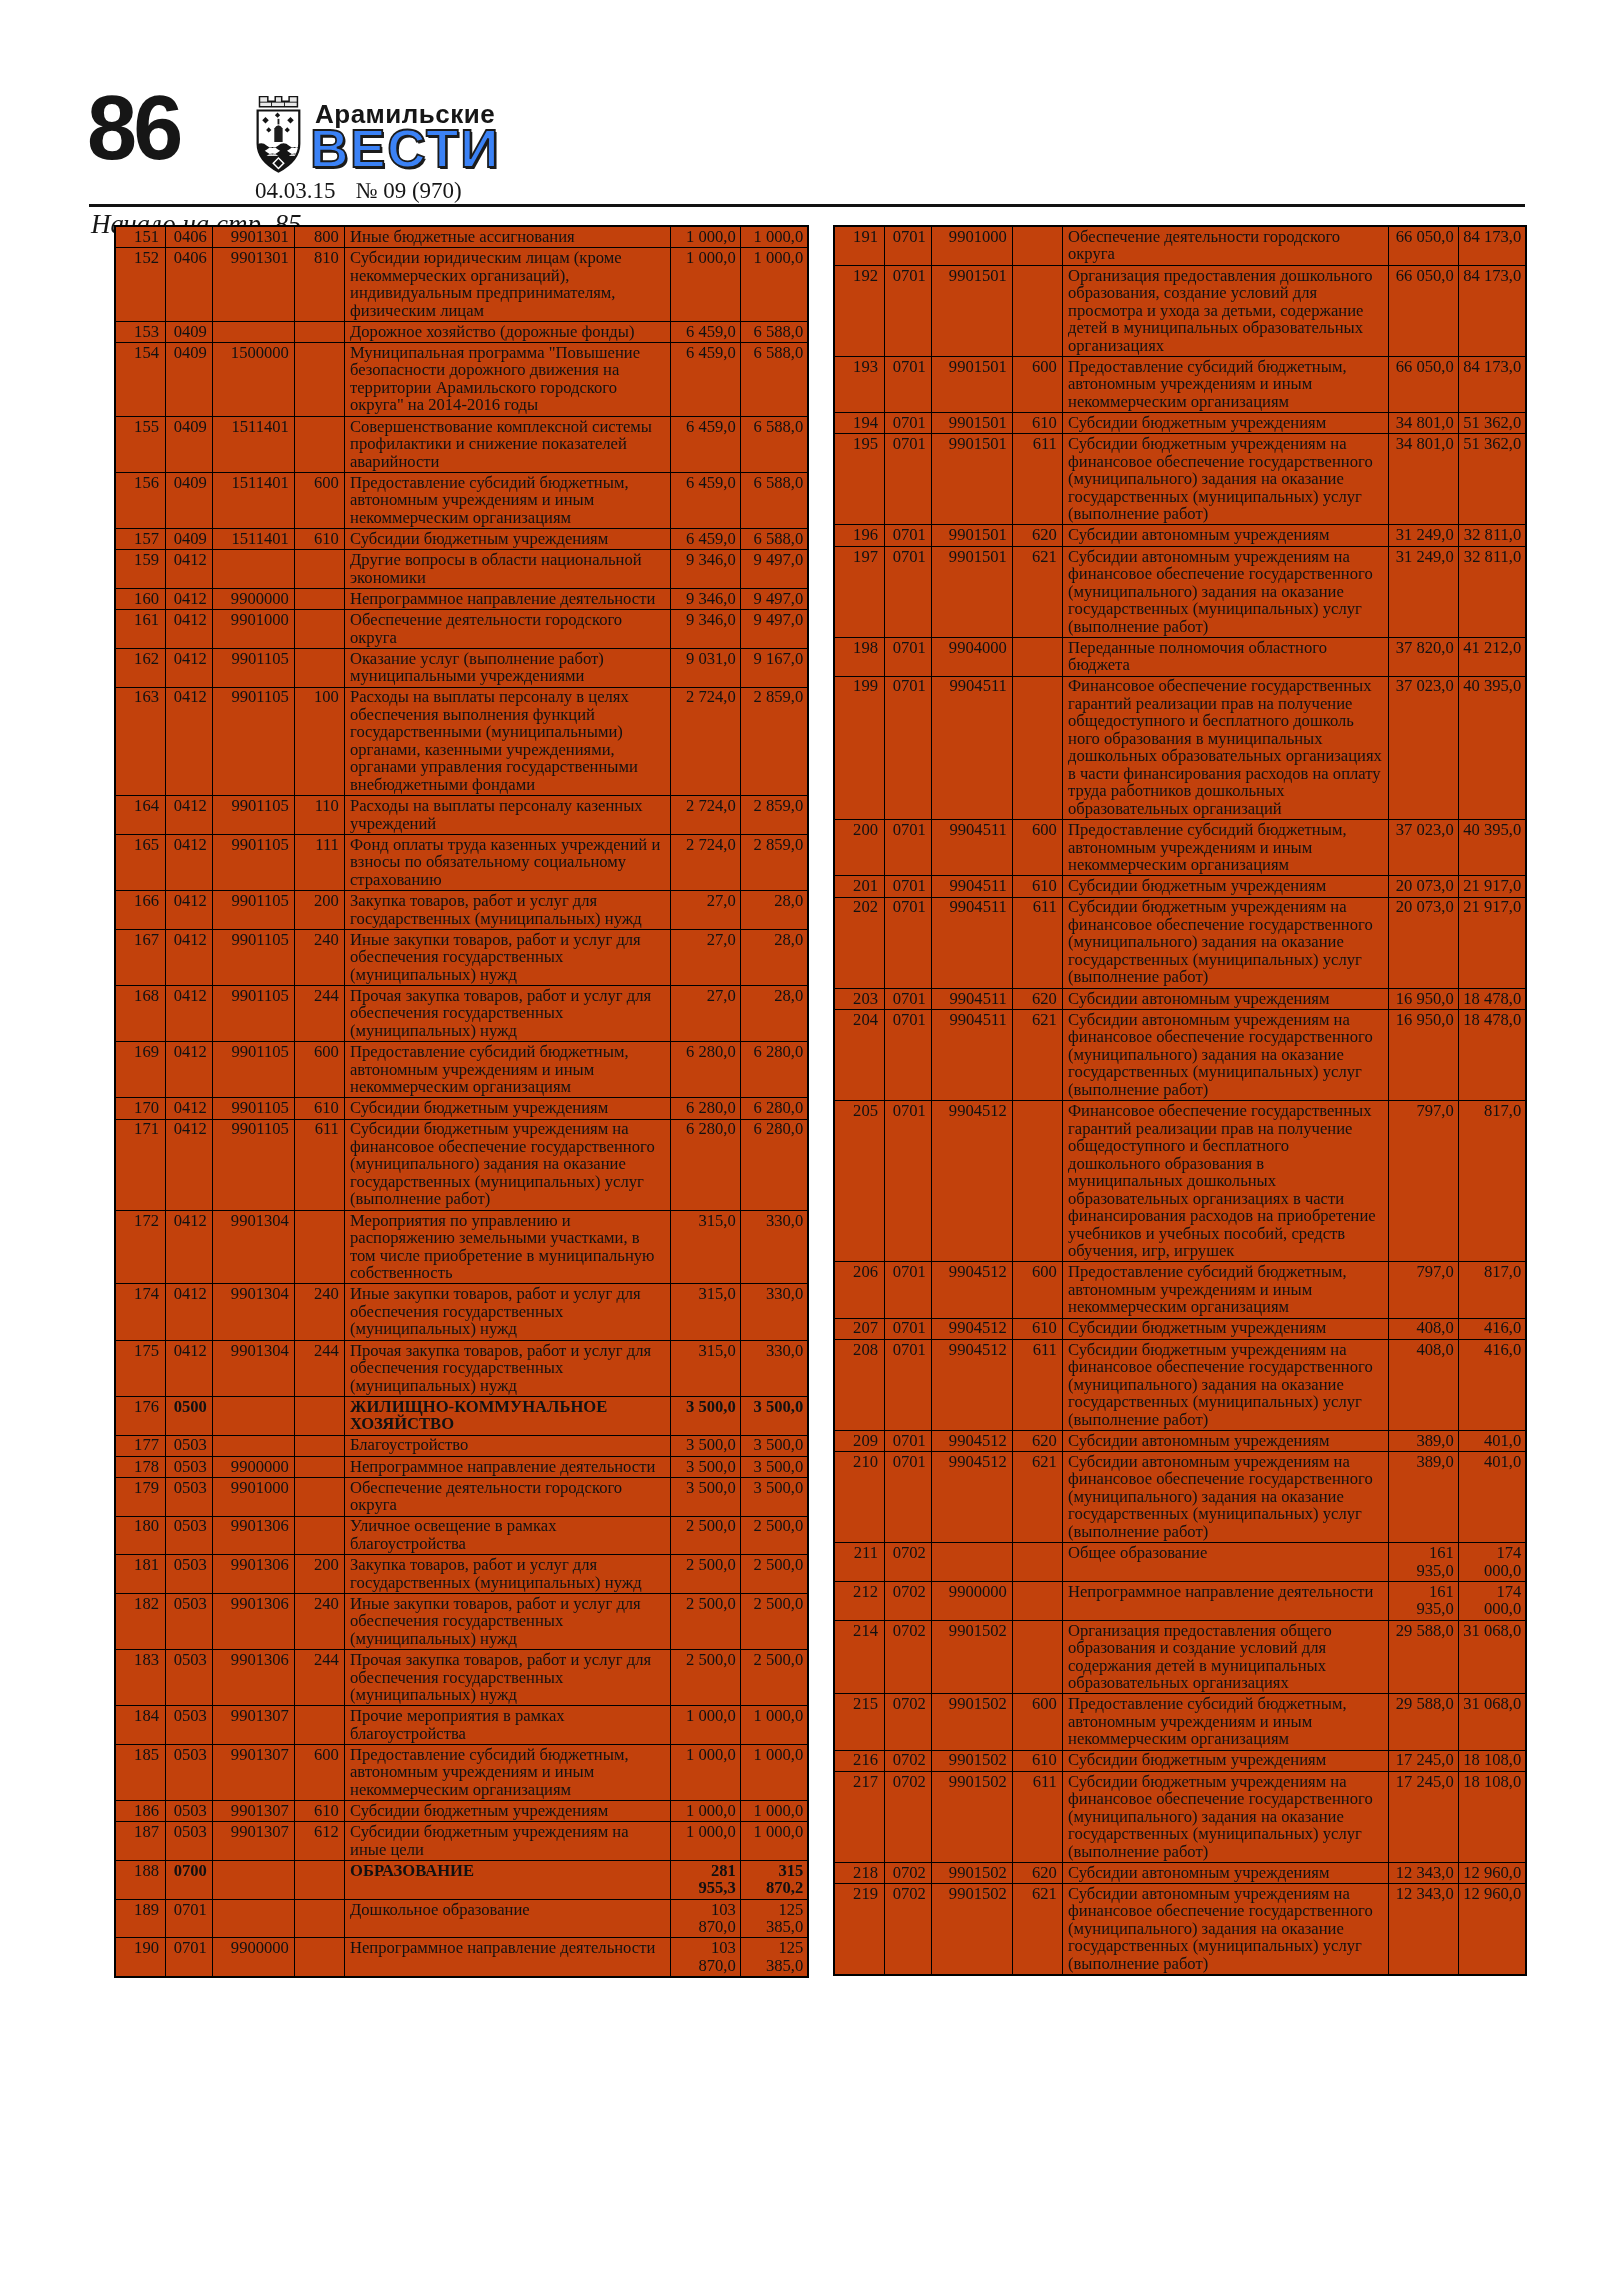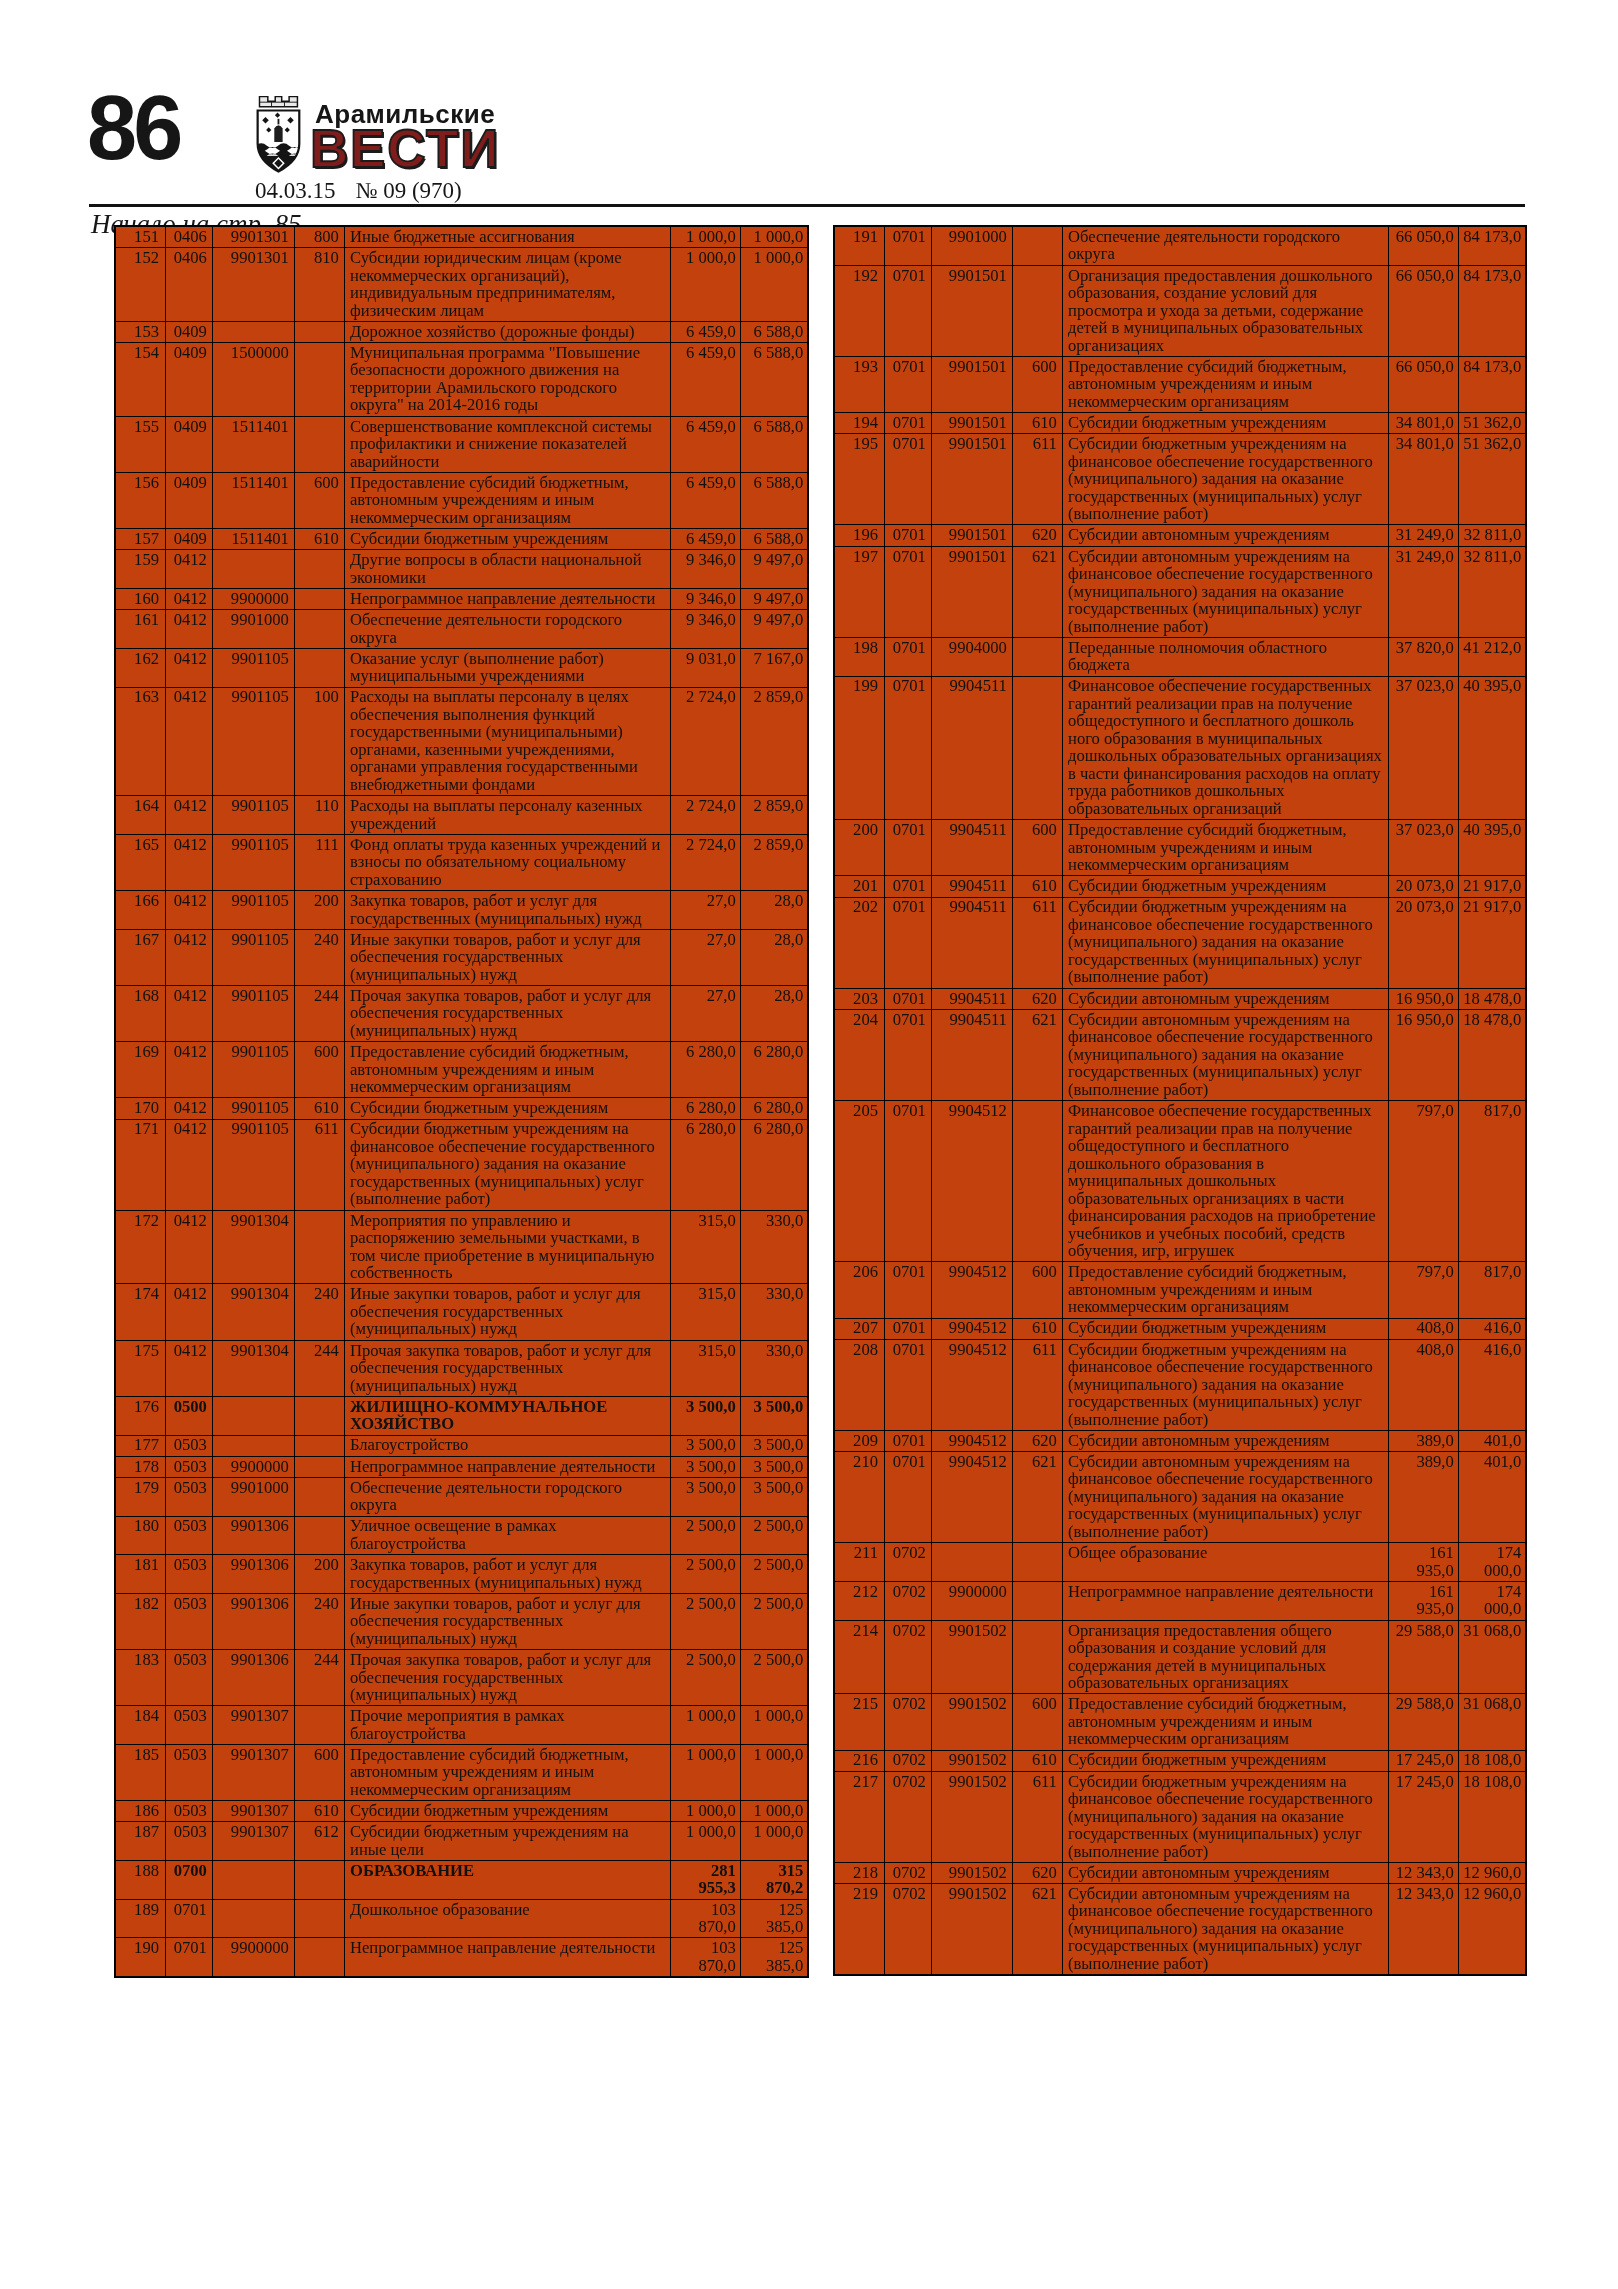--- a/index.html
+++ b/index.html
@@ -6,21 +6,21 @@
   .page{position:relative;width:1619px;height:2290px;background:#ffffff;
         font-family:"Liberation Serif",serif;color:#111;overflow:hidden;margin:0 auto}
 
   
   .pnum{position:absolute;left:87px;top:83px;font-family:"Liberation Sans",sans-serif;
         font-weight:bold;font-size:90px;line-height:1;letter-spacing:-3.7px;color:#161616}
   .logo{position:absolute;left:251px;top:92px}
   .ttop{position:absolute;left:315px;top:101px;font-family:"Liberation Sans",sans-serif;
         font-weight:bold;font-size:26px;line-height:1;color:#161616;letter-spacing:0.5px}
   .tmain{position:absolute;left:310px;top:122px;font-family:"Liberation Sans",sans-serif;
-        font-weight:bold;font-size:53px;line-height:1;color:#7f1d1d;letter-spacing:1.8px;
+        font-weight:bold;font-size:53px;line-height:1;color:#3b82f6;letter-spacing:1.8px;
         -webkit-text-stroke:1.8px #1b1b1b;text-shadow:1.8px 1.8px 0 #1b1b1b}
   .issue{position:absolute;left:255px;top:178px;font-size:23px;white-space:nowrap;color:#161616}
   .issue .gap{display:inline-block;width:20px}
   .rule{position:absolute;left:89px;top:204px;width:1436px;height:2.8px;background:#111}
   .note{position:absolute;left:91px;top:209px;font-style:italic;font-size:27px;color:#161616}
 
   
   .btable{position:absolute;top:225px;border-collapse:collapse;table-layout:fixed;
           border:2.8px solid #000;background:#c2410c}
   #tableL{left:114px;width:693px}
@@ -182,21 +182,21 @@
           <td class="amt">9 346,0</td>
           <td class="amt">9 497,0</td>
         </tr>
         <tr>
           <td class="num">162</td>
           <td class="code">0412</td>
           <td class="code">9901105</td>
           <td class="code"></td>
           <td class="desc">Оказание услуг (выполнение работ) муниципальными учреждениями</td>
           <td class="amt">9 031,0</td>
-          <td class="amt">7 167,0</td>
+          <td class="amt">9 167,0</td>
         </tr>
         <tr>
           <td class="num">163</td>
           <td class="code">0412</td>
           <td class="code">9901105</td>
           <td class="code">100</td>
           <td class="desc">Расходы на выплаты персоналу в целях обеспечения выполнения функций государственными (муниципальными) органами, казенными учреждениями, органами управления государственными внебюджетными фондами</td>
           <td class="amt">2 724,0</td>
           <td class="amt">2 859,0</td>
         </tr>

